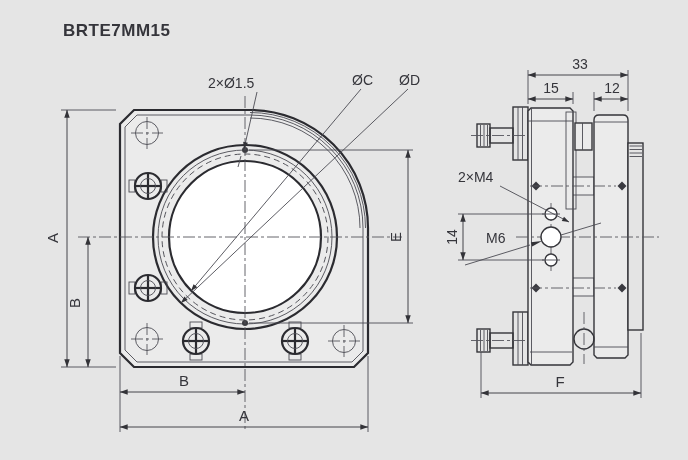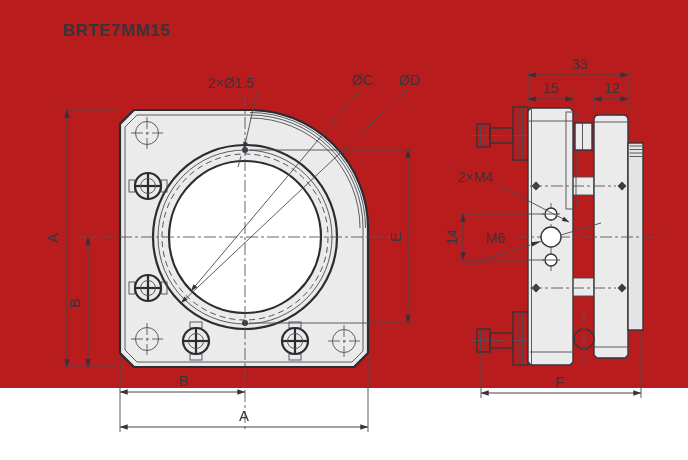--- a/index.html
+++ b/index.html
@@ -1,17 +1,17 @@
 <!DOCTYPE html>
 <html><head>
 <meta charset="utf-8">
 <style>
   html,body{margin:0;padding:0;background:#ffffff;}
   body{width:688px;height:460px;overflow:hidden;font-family:"Liberation Sans",sans-serif;}
-  #canvas{width:688px;height:388px;position:relative;background:#b91c1c;}
+  #canvas{width:688px;height:460px;position:relative;background:#e5e5e5;}
   svg{display:block;}
   text{fill:#35353b;}
   .t-title{font-size:17px;font-weight:600;letter-spacing:.5px;}
   .t-dim{font-size:15px;}
   .t-num{font-size:14px;}
   .t-call{font-size:14px;}
   .ln-bold{stroke:#2b2b30;stroke-width:2.2;fill:none;}
   .ln-med{stroke:#35353a;stroke-width:1.4;fill:none;}
   .ln-thin{stroke:#4b4b52;stroke-width:0.9;fill:none;}
   .ln-dim{stroke:#45454b;stroke-width:1;fill:none;}

